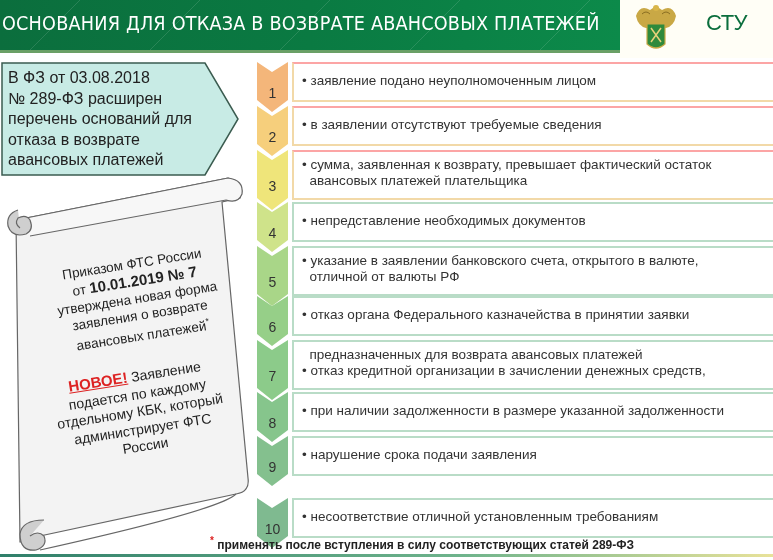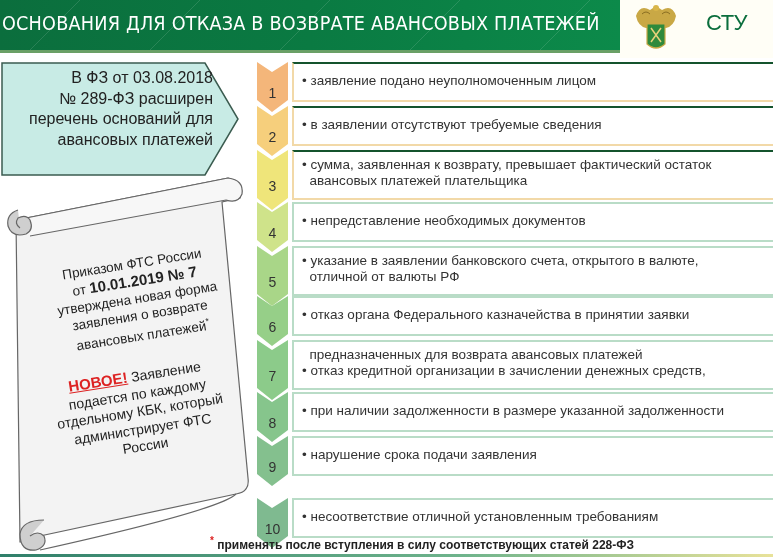--- a/index.html
+++ b/index.html
@@ -6,33 +6,33 @@
   body { width:773px; height:560px; position:relative; overflow:hidden; background:#ffffff; font-family:"Liberation Sans", sans-serif; }
   .header { position:absolute; left:0; top:0; width:620px; height:50px; background:linear-gradient(90deg,#0b6e3d 0%,#0a7a42 50%,#0c8a4a 100%);text-align:right; }
   .header-title { position:absolute; left:2px; top:12px; color:#ffffff; font-size:19px; letter-spacing:0.2px; white-space:nowrap; font-family:"DejaVu Sans", sans-serif; transform:scaleX(0.93); transform-origin:left center; }
   .header-right { position:absolute; left:620px; top:0; width:153px; height:58px; background:#fffef6; }
   .emblem { position:absolute; left:632px; top:2px; width:48px; height:50px; }
   .stu { position:absolute; left:706px; top:10px; color:#0b6e3d; font-size:22px; font-weight:normal; letter-spacing:-0.5px; }
   .header-bottom-line { position:absolute; left:0; top:50px; width:620px; height:3px; background:#6aa066; }
 
   .arrow-box { position:absolute; left:0; top:61px; width:240px; height:116px; }
   .arrow-box svg { position:absolute; left:0; top:0; }
-  .arrow-text { position:absolute; left:8px; top:7px; width:205px; text-align:right; font-size:16px; line-height:20.5px; color:#222; }
+  .arrow-text { position:absolute; left:8px; top:7px; width:205px; text-align:left; font-size:16px; line-height:20.5px; color:#222; }
 
   .scroll { position:absolute; left:0; top:170px; width:250px; height:390px; }
   .scroll-text { position:absolute; left:40px; top:255px; width:195px; text-align:center; font-size:13.5px; line-height:17px; color:#222; transform:rotate(-9deg); transform-origin:center; }
   .scroll-text .bold { font-weight:bold; font-size:15px; }
   .scroll-text2 { position:absolute; left:40px; top:367px; width:200px; text-align:center; font-size:14px; line-height:17.5px; color:#222; transform:rotate(-9deg); transform-origin:center; }
   .new { color:#d22; font-weight:bold; text-decoration:underline; font-size:15px; }
   .sup { font-size:9px; vertical-align:super; }
 
   .item { position:absolute; left:255px; width:518px; }
   .chev { position:absolute; left:0; top:0; width:35px; }
   .num { position:absolute; left:0; width:35px; text-align:center; font-size:14px; color:#333; }
-  .box { position:absolute; left:37px; right:0; top:0; background:#ffffff; border-top:2px solid #14532d; border-bottom:2px solid #f2d9a8; border-left:2px solid #f2d9a8; }
+  .box { position:absolute; left:37px; right:0; top:0; background:#ffffff; border-top:2px solid #fca5a5; border-bottom:2px solid #f2d9a8; border-left:2px solid #f2d9a8; }
   .box.green { border-color:#b9dcc7; }
   .txt { position:absolute; left:8px; right:4px; font-size:13.5px; line-height:16px; color:#333; }
   .footnote { position:absolute; left:210px; top:535px; font-size:12px; font-weight:bold; color:#222; }
   .footnote .star { color:#d22; font-size:10px; vertical-align:super; }
   .bottom-line { position:absolute; left:0; top:554px; width:773px; height:3px; background:linear-gradient(90deg,#2f7f6a 0%, #6fb48c 60%, #e8e29a 100%); }
 </style>
 </head>
 <body>
 
 <div class="header">
@@ -57,20 +57,21 @@
 <div class="stu">СТУ</div>
 
 <div class="arrow-box">
   <svg width="240" height="116">
     <path d="M2 2 L205 2 L238 58 L205 114 L2 114 Z" fill="#c8ebe5" stroke="#3b5c50" stroke-width="1.5"></path>
   </svg>
   <div class="arrow-text">
     <div>В ФЗ от 03.08.2018</div>
     <div>№ 289-ФЗ расширен</div>
     <div>перечень оснований для</div>
+    <div>отказа в возврате</div>
     <div>авансовых платежей</div>
   </div>
 </div>
 
 <svg class="scroll" width="250" height="390">
   <path d="M16 50 L228 8 Q244 12 240 28 L222 32 L248 308 Q250 322 236 324 L40 366 Q28 372 20 372 L16 50 Z" fill="#f3f3f3" stroke="#666" stroke-width="1.2"></path>
   <path d="M16 50 L228 8 Q244 10 242 24 Q238 34 226 30 L30 66" fill="#f7f7f7" stroke="#666" stroke-width="1.2"></path>
   <path d="M18 40 Q6 44 8 56 Q12 68 26 64 Q34 60 30 50 Q26 44 18 48 Q14 54 20 58" fill="#cfcfcf" stroke="#666" stroke-width="1.2"></path>
   <path d="M44 350 Q22 350 20 364 Q20 382 36 380 Q48 376 44 366 Q38 360 30 366" fill="#cfcfcf" stroke="#666" stroke-width="1.2"></path>
   <path d="M236 324 Q220 340 40 380" fill="none" stroke="#666" stroke-width="1.2"></path>
@@ -199,14 +200,14 @@
       </svg>
       <div class="num" style="top:23px">10</div>
       <div class="box green" style="height:36px">
         <div class="txt" style="top:9px">
           <div style="white-space:pre">• несоответствие отличной установленным требованиям</div>
         </div>
       </div>
     </div>
   </div>
 
-<div class="footnote"><span class="star">*</span> <span>применять после вступления в силу соответствующих статей 228-ФЗ</span></div>
+<div class="footnote"><span class="star">*</span> <span>применять после вступления в силу соответствующих статей 289-ФЗ</span></div>
 <div class="bottom-line"></div>
 
 </body></html>

